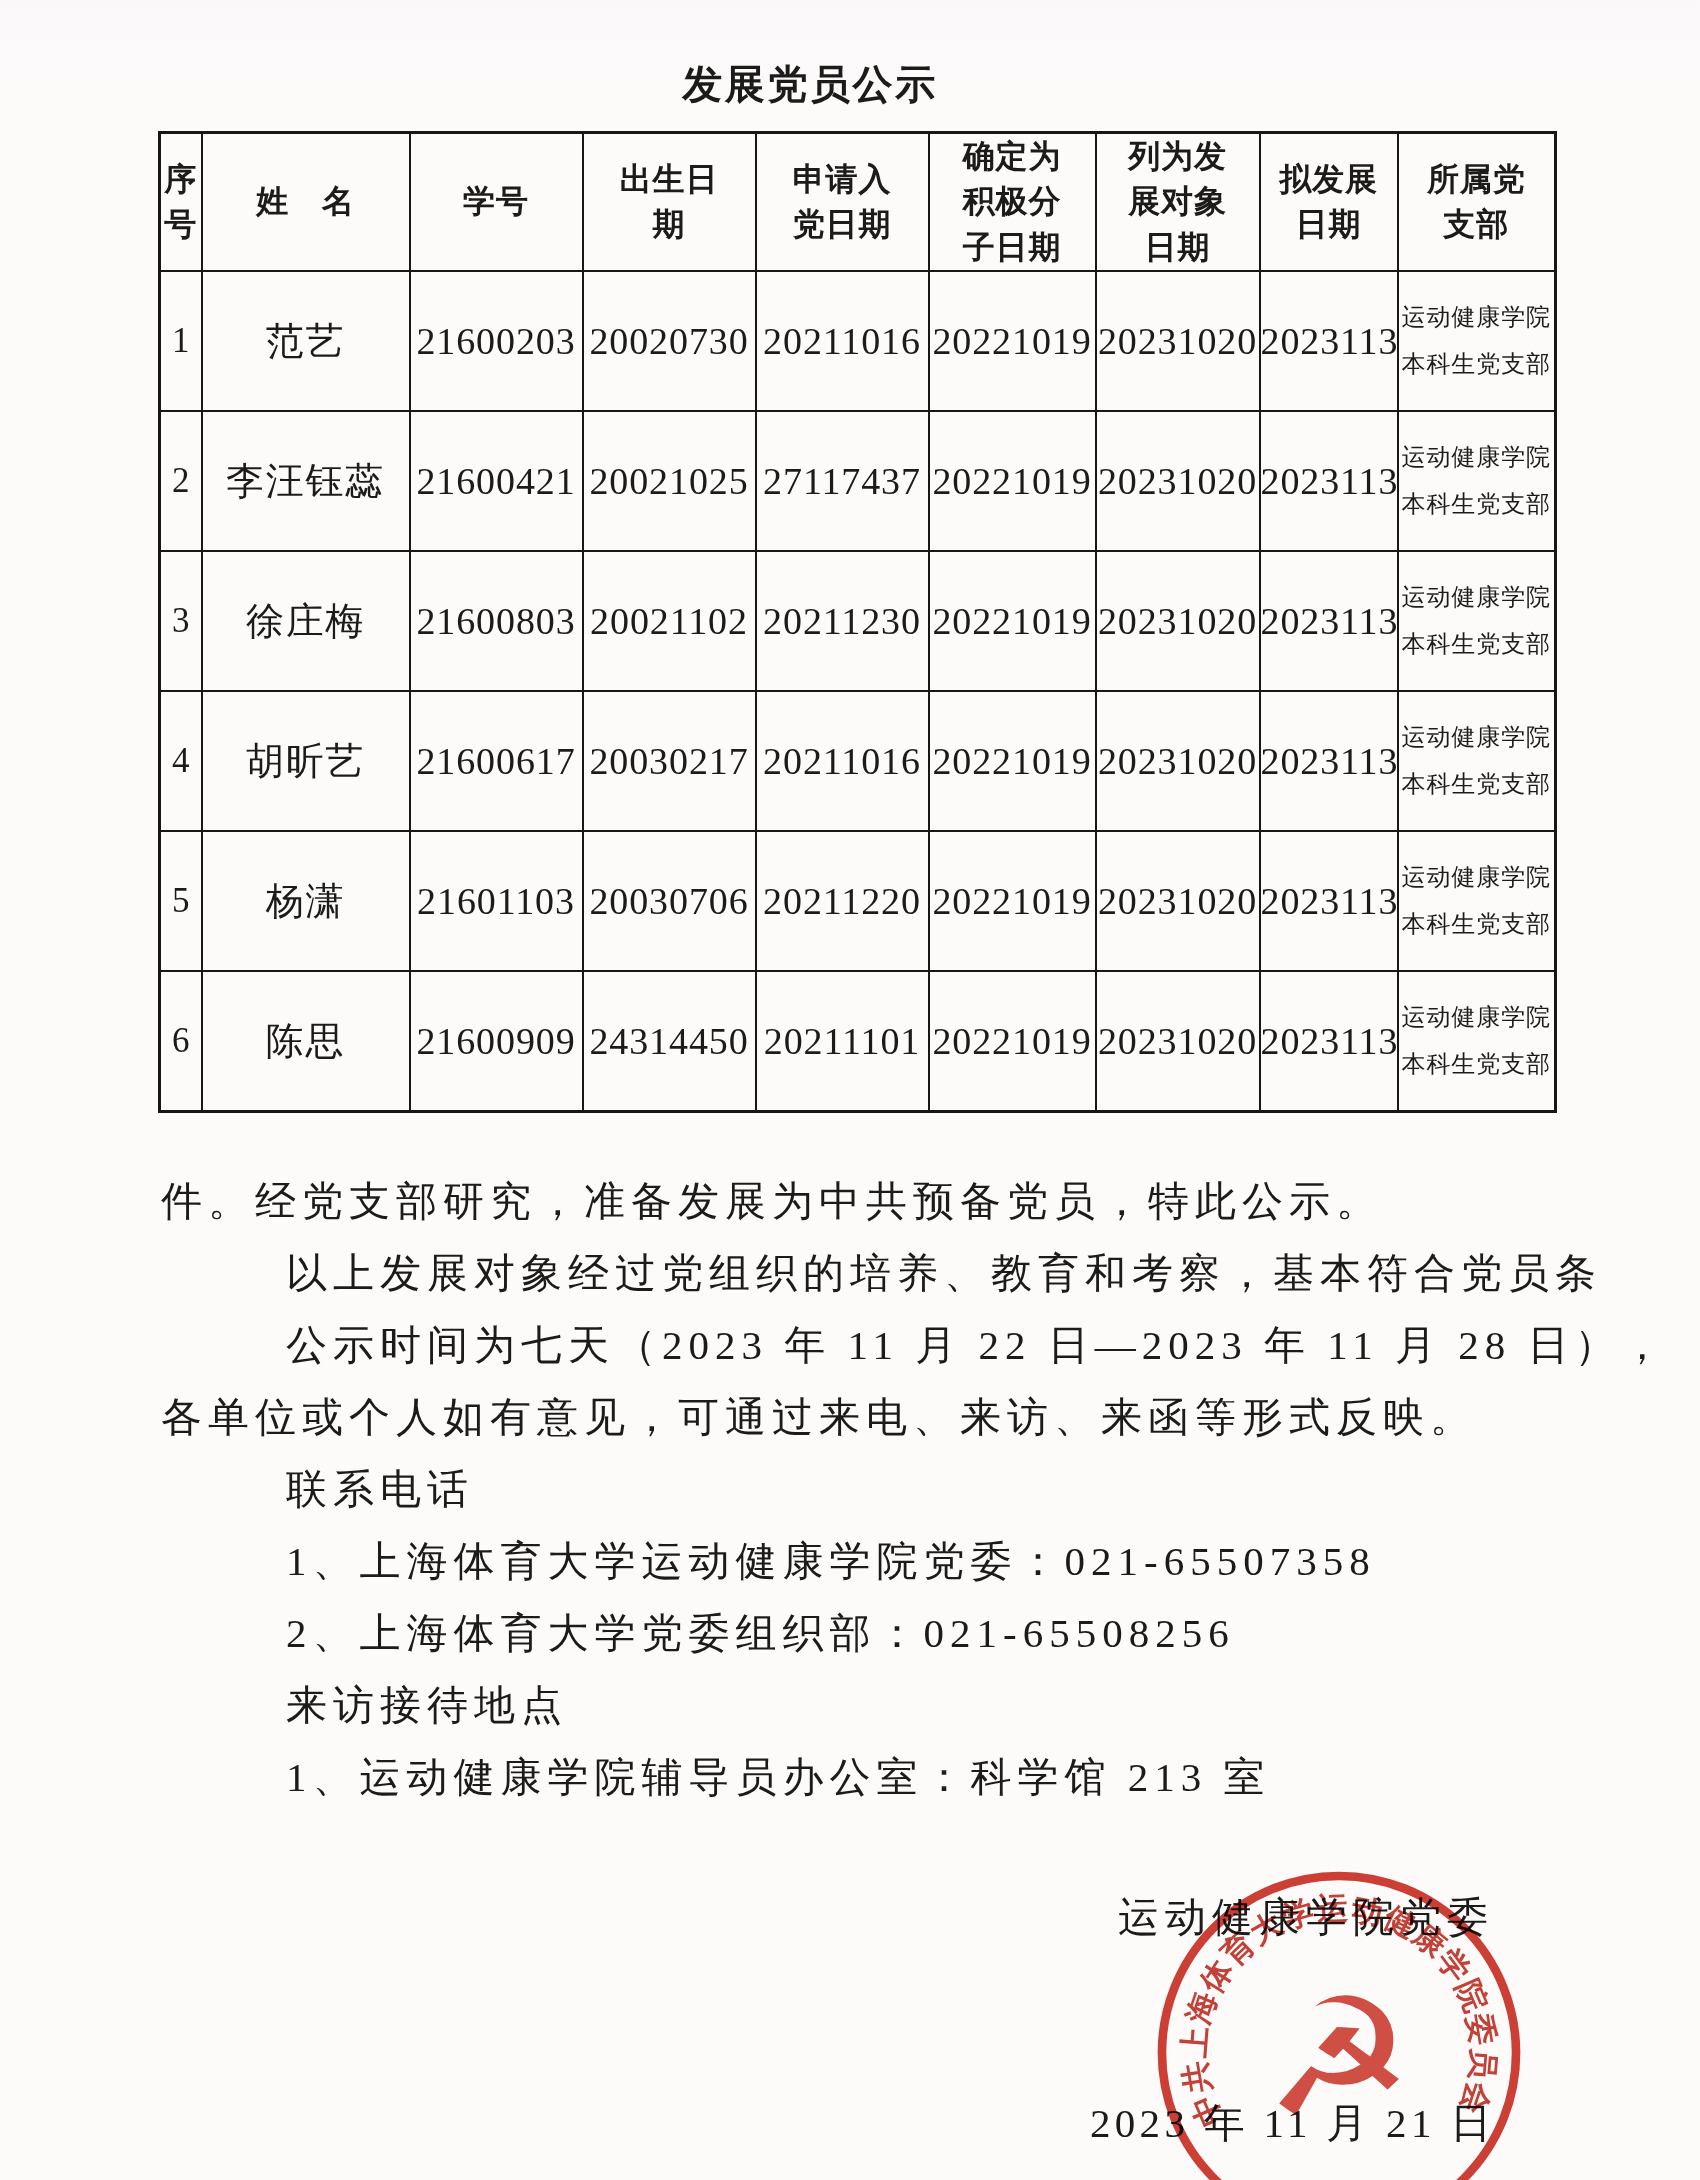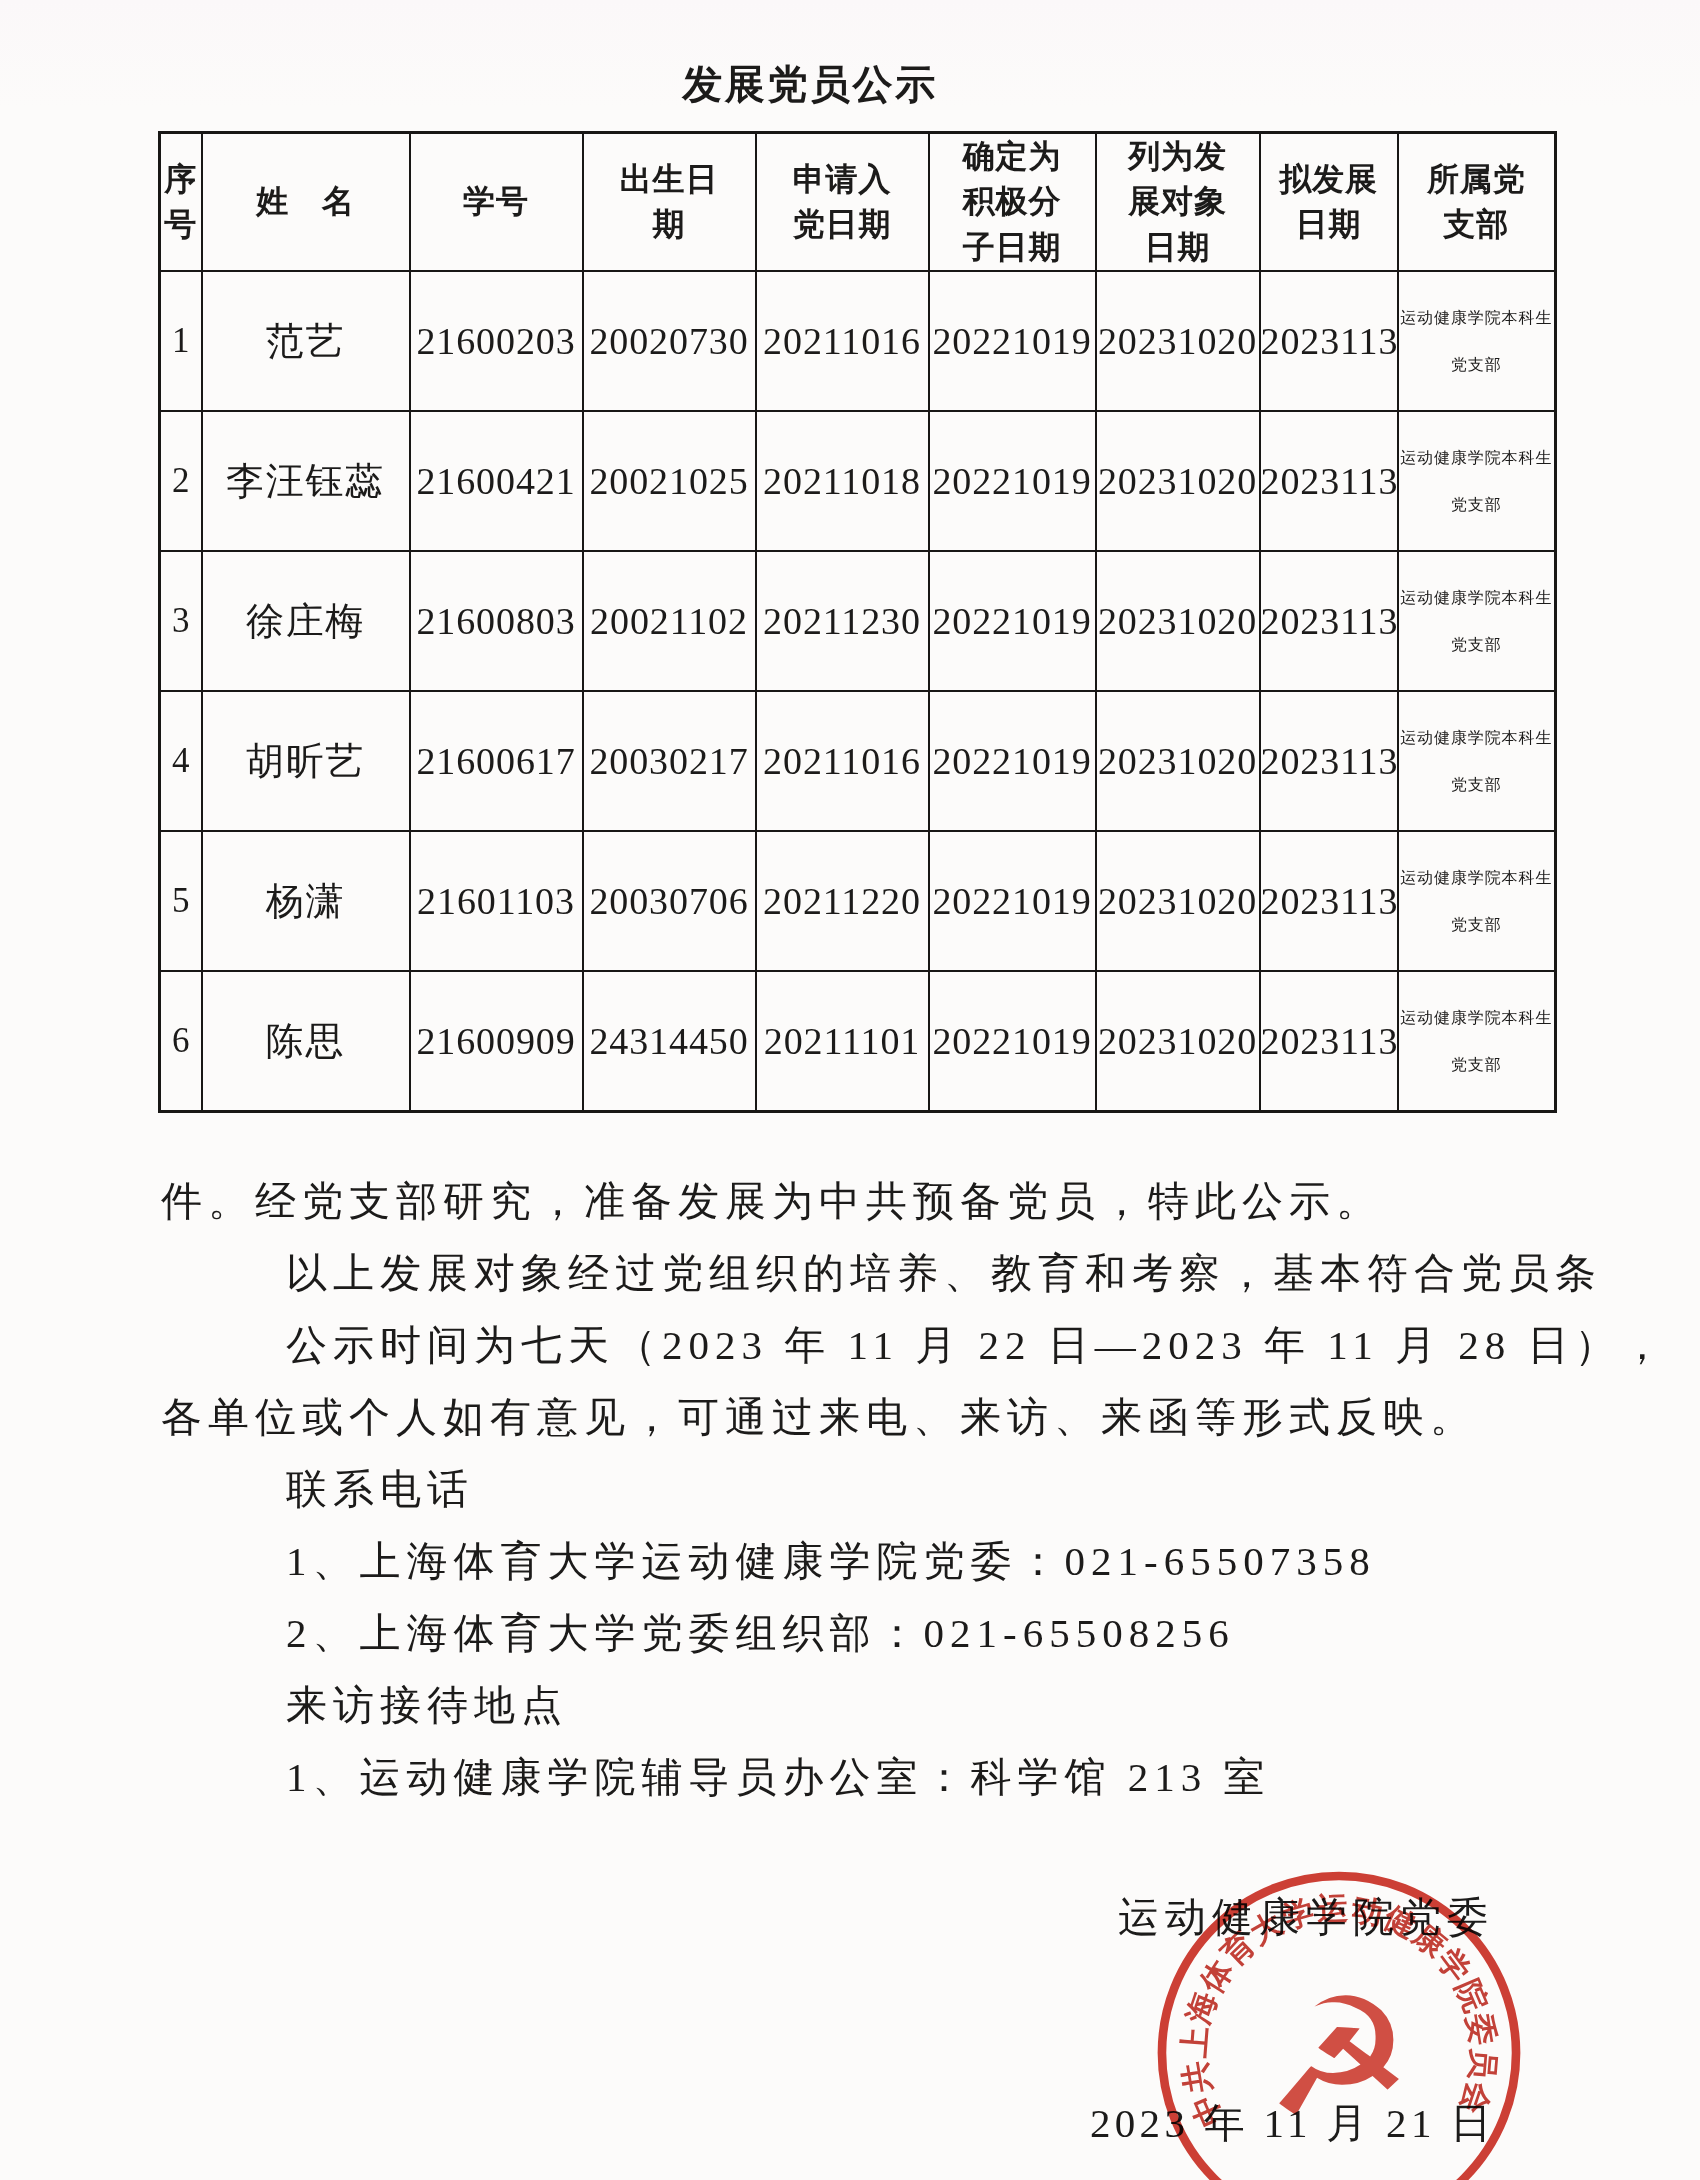--- a/index.html
+++ b/index.html
@@ -44,21 +44,21 @@
     font-weight: bold;
     line-height: 1.42;
     white-space: pre-line;
     letter-spacing: 0.9px;
   }
   table.roster td { height: 138px; }
   td.c-no   { font-size: 35px; }
   td.c-name { font-size: 38px; letter-spacing: 1.7px; }
   td.c-num  { font-size: 38px; letter-spacing: 0.9px; }
   td.c-branch {
-    font-size: 16px;
+    font-size: 24px;
     line-height: 47px;
     padding: 0 12px;
     letter-spacing: 0.9px;
   }
   
   .body-lines {
     margin: 52px 0 0 161px;
     width: 1418px;
   }
   .body-line {
@@ -150,21 +150,21 @@
       <td class="c-num">20221019</td>
       <td class="c-num">20231020</td>
       <td class="c-num">20231130</td>
       <td class="c-branch">运动健康学院本科生党支部</td>
     </tr>
         <tr>
       <td class="c-no">2</td>
       <td class="c-name">李汪钰蕊</td>
       <td class="c-num">21600421</td>
       <td class="c-num">20021025</td>
-      <td class="c-num">20211018</td>
+      <td class="c-num">27117437</td>
       <td class="c-num">20221019</td>
       <td class="c-num">20231020</td>
       <td class="c-num">20231130</td>
       <td class="c-branch">运动健康学院本科生党支部</td>
     </tr>
         <tr>
       <td class="c-no">3</td>
       <td class="c-name">徐庄梅</td>
       <td class="c-num">21600803</td>
       <td class="c-num">20021102</td>

